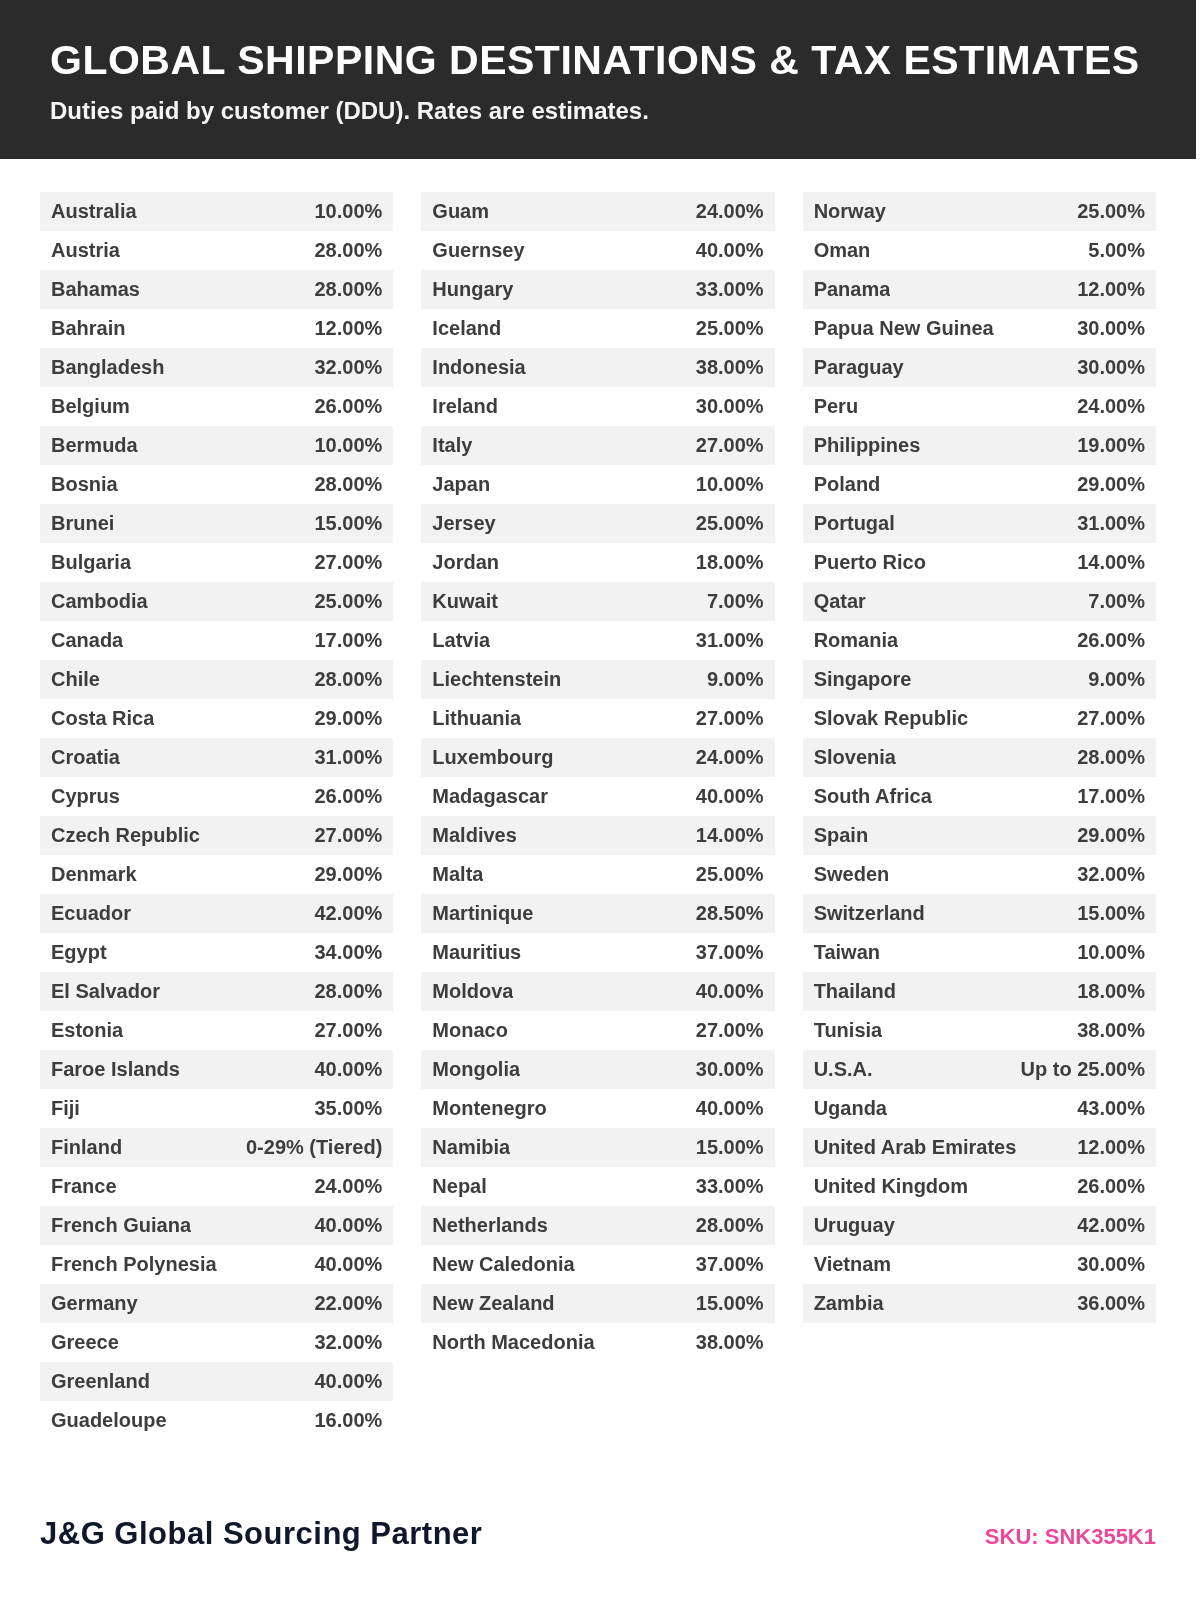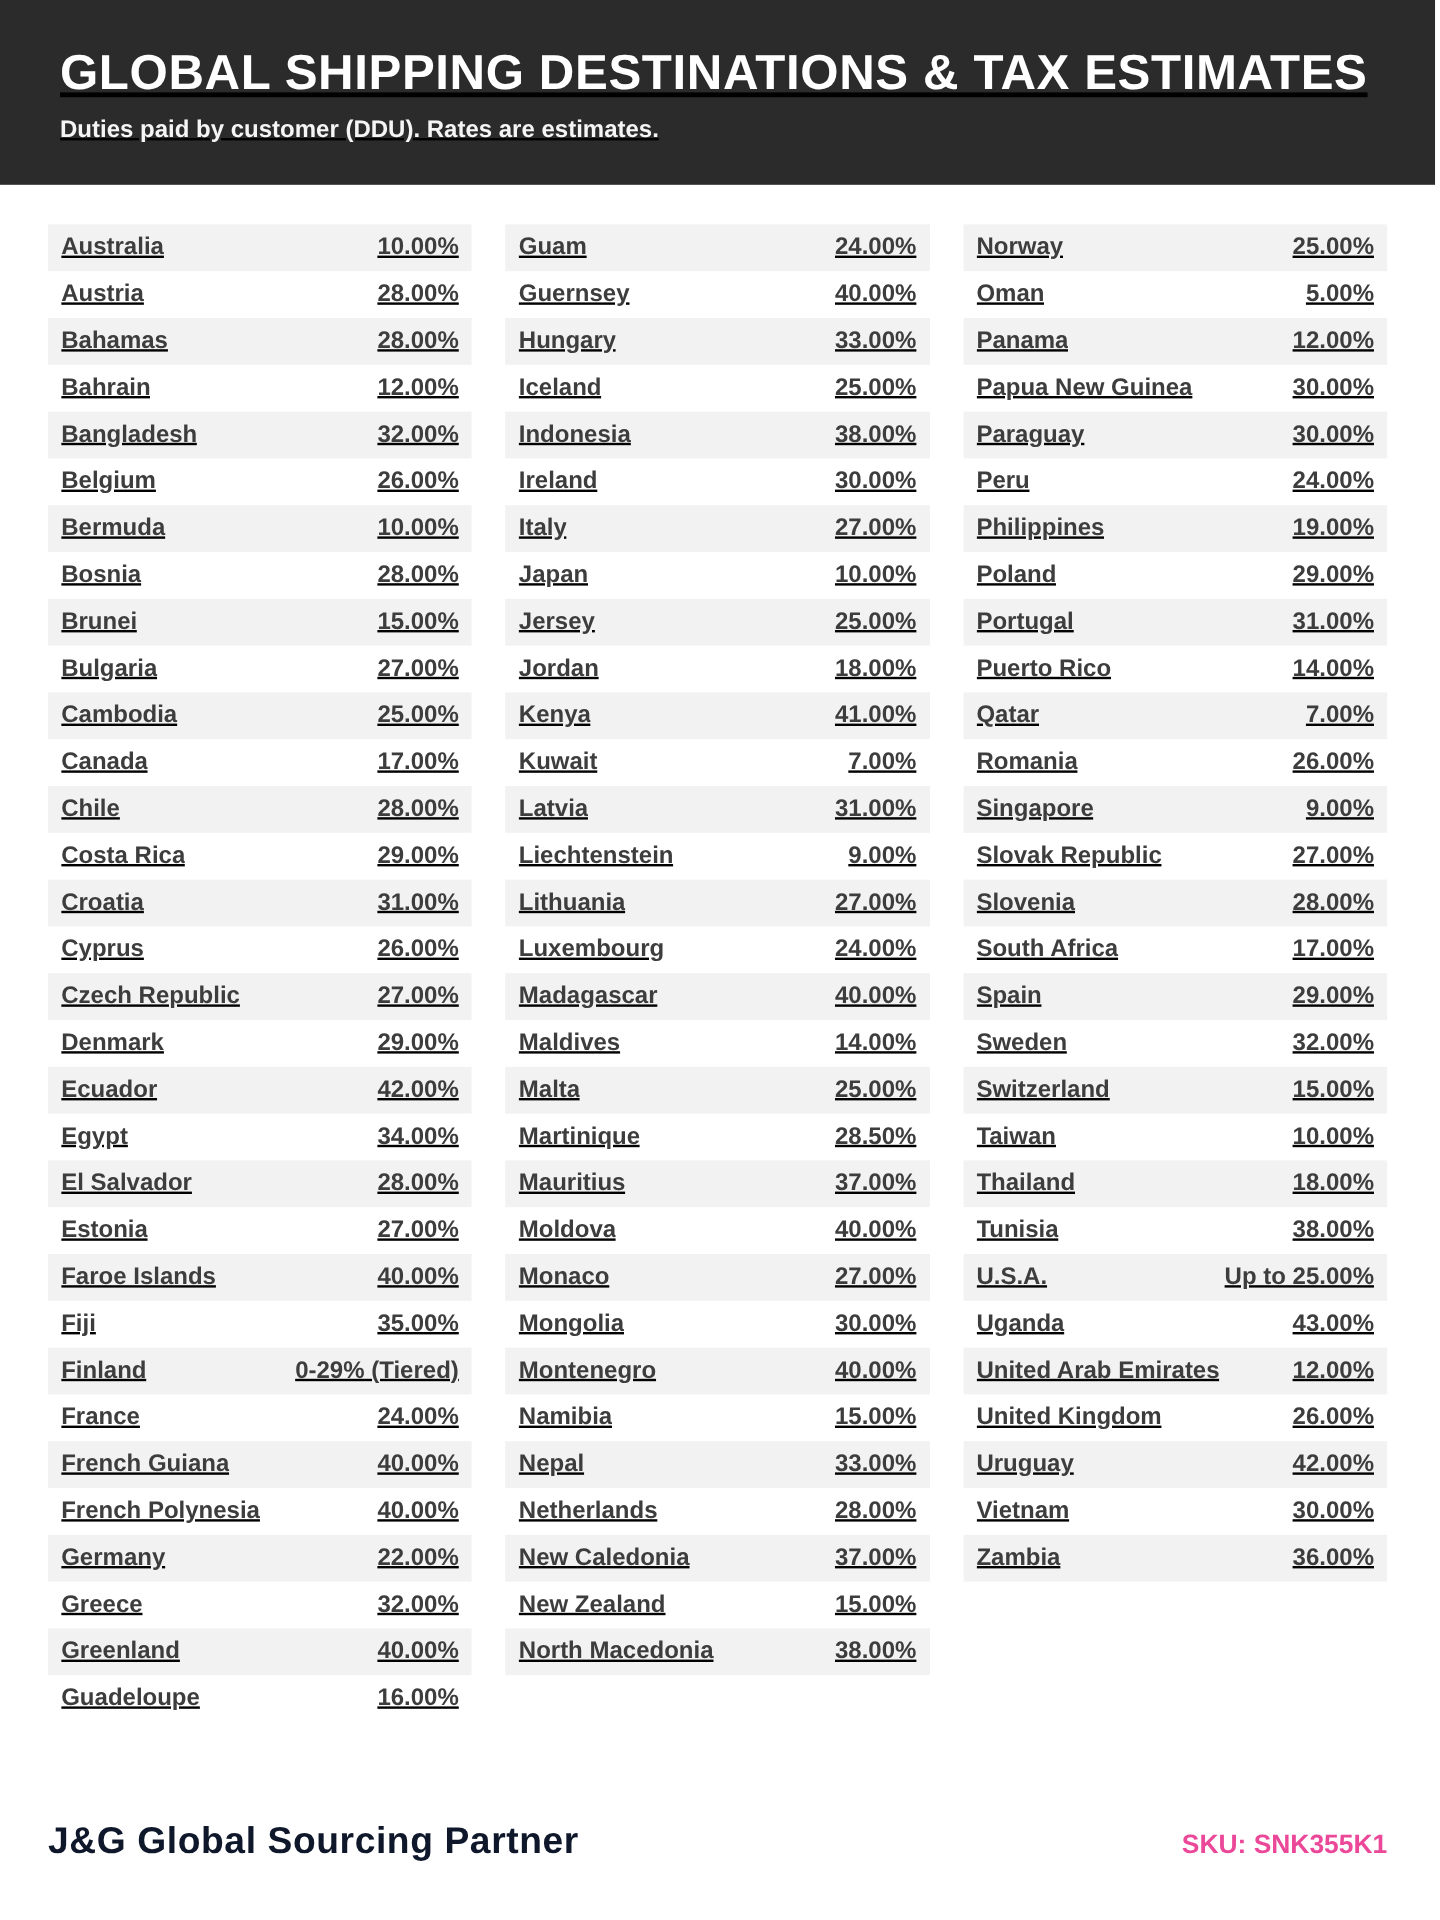--- a/index.html
+++ b/index.html
@@ -7,36 +7,35 @@
     padding: 0;
     background: #ffffff;
     font-family: "Liberation Sans", "DejaVu Sans", sans-serif;
   }
   .page {
     position: relative;
     width: 1196px;
     height: 1600px;
     background: #ffffff;
     overflow: hidden;
-    text-decoration: underline;
   }
   .header {
     background: #2b2b2b;
     color: #ffffff;
     padding: 38px 50px 34px 50px;
   }
   .title {
     font-size: 41px;
     font-weight: 800;
     letter-spacing: 0.5px;
     line-height: 1.1;
   }
   .subtitle {
     margin-top: 14px;
-    font-size: 20px;
+    font-size: 24px;
     font-weight: 700;
     color: #f5f5f5;
   }
   .table-wrap {
     display: flex;
     gap: 28px;
     padding: 33px 40px 0 40px;
   }
   .col {
     flex: 1;
@@ -262,24 +261,20 @@
         </div>
         <div class="row">
           <span class="country">Jersey</span>
           <span class="rate">25.00%</span>
         </div>
         <div class="row">
           <span class="country">Jordan</span>
           <span class="rate">18.00%</span>
         </div>
         <div class="row">
-          <span class="country">Kenya</span>
-          <span class="rate">41.00%</span>
-        </div>
-        <div class="row">
           <span class="country">Kuwait</span>
           <span class="rate">7.00%</span>
         </div>
         <div class="row">
           <span class="country">Latvia</span>
           <span class="rate">31.00%</span>
         </div>
         <div class="row">
           <span class="country">Liechtenstein</span>
           <span class="rate">9.00%</span>

